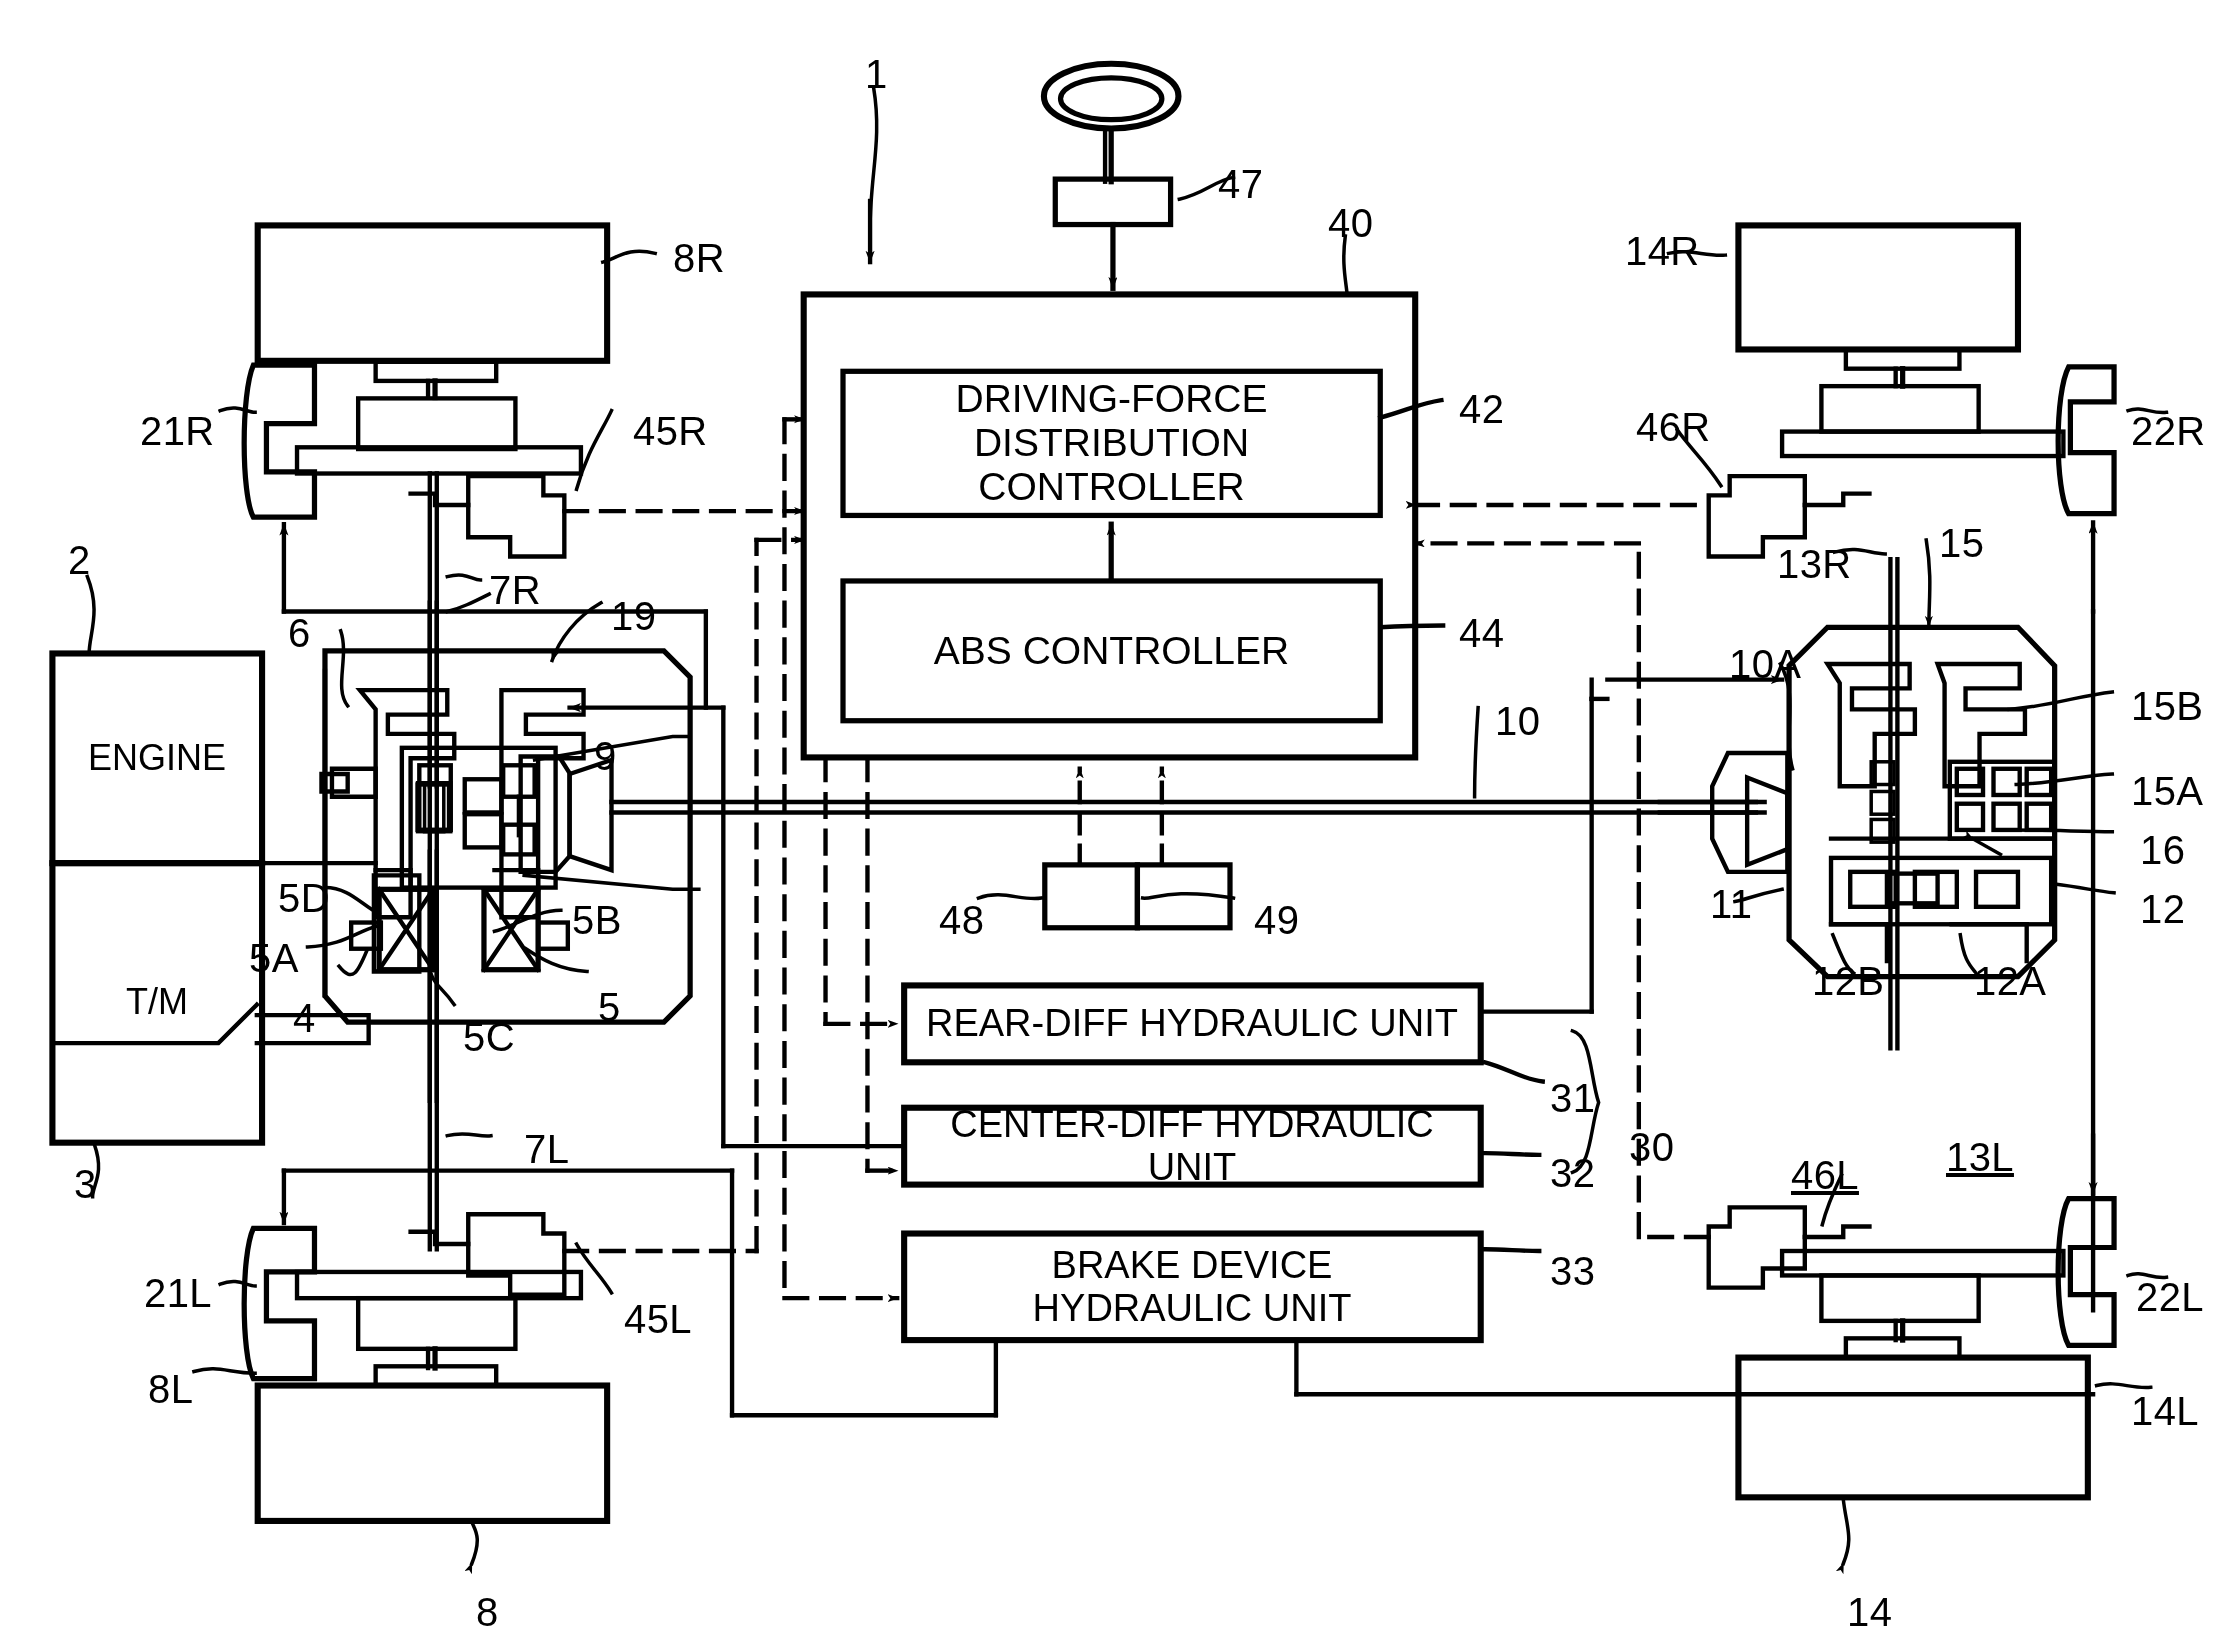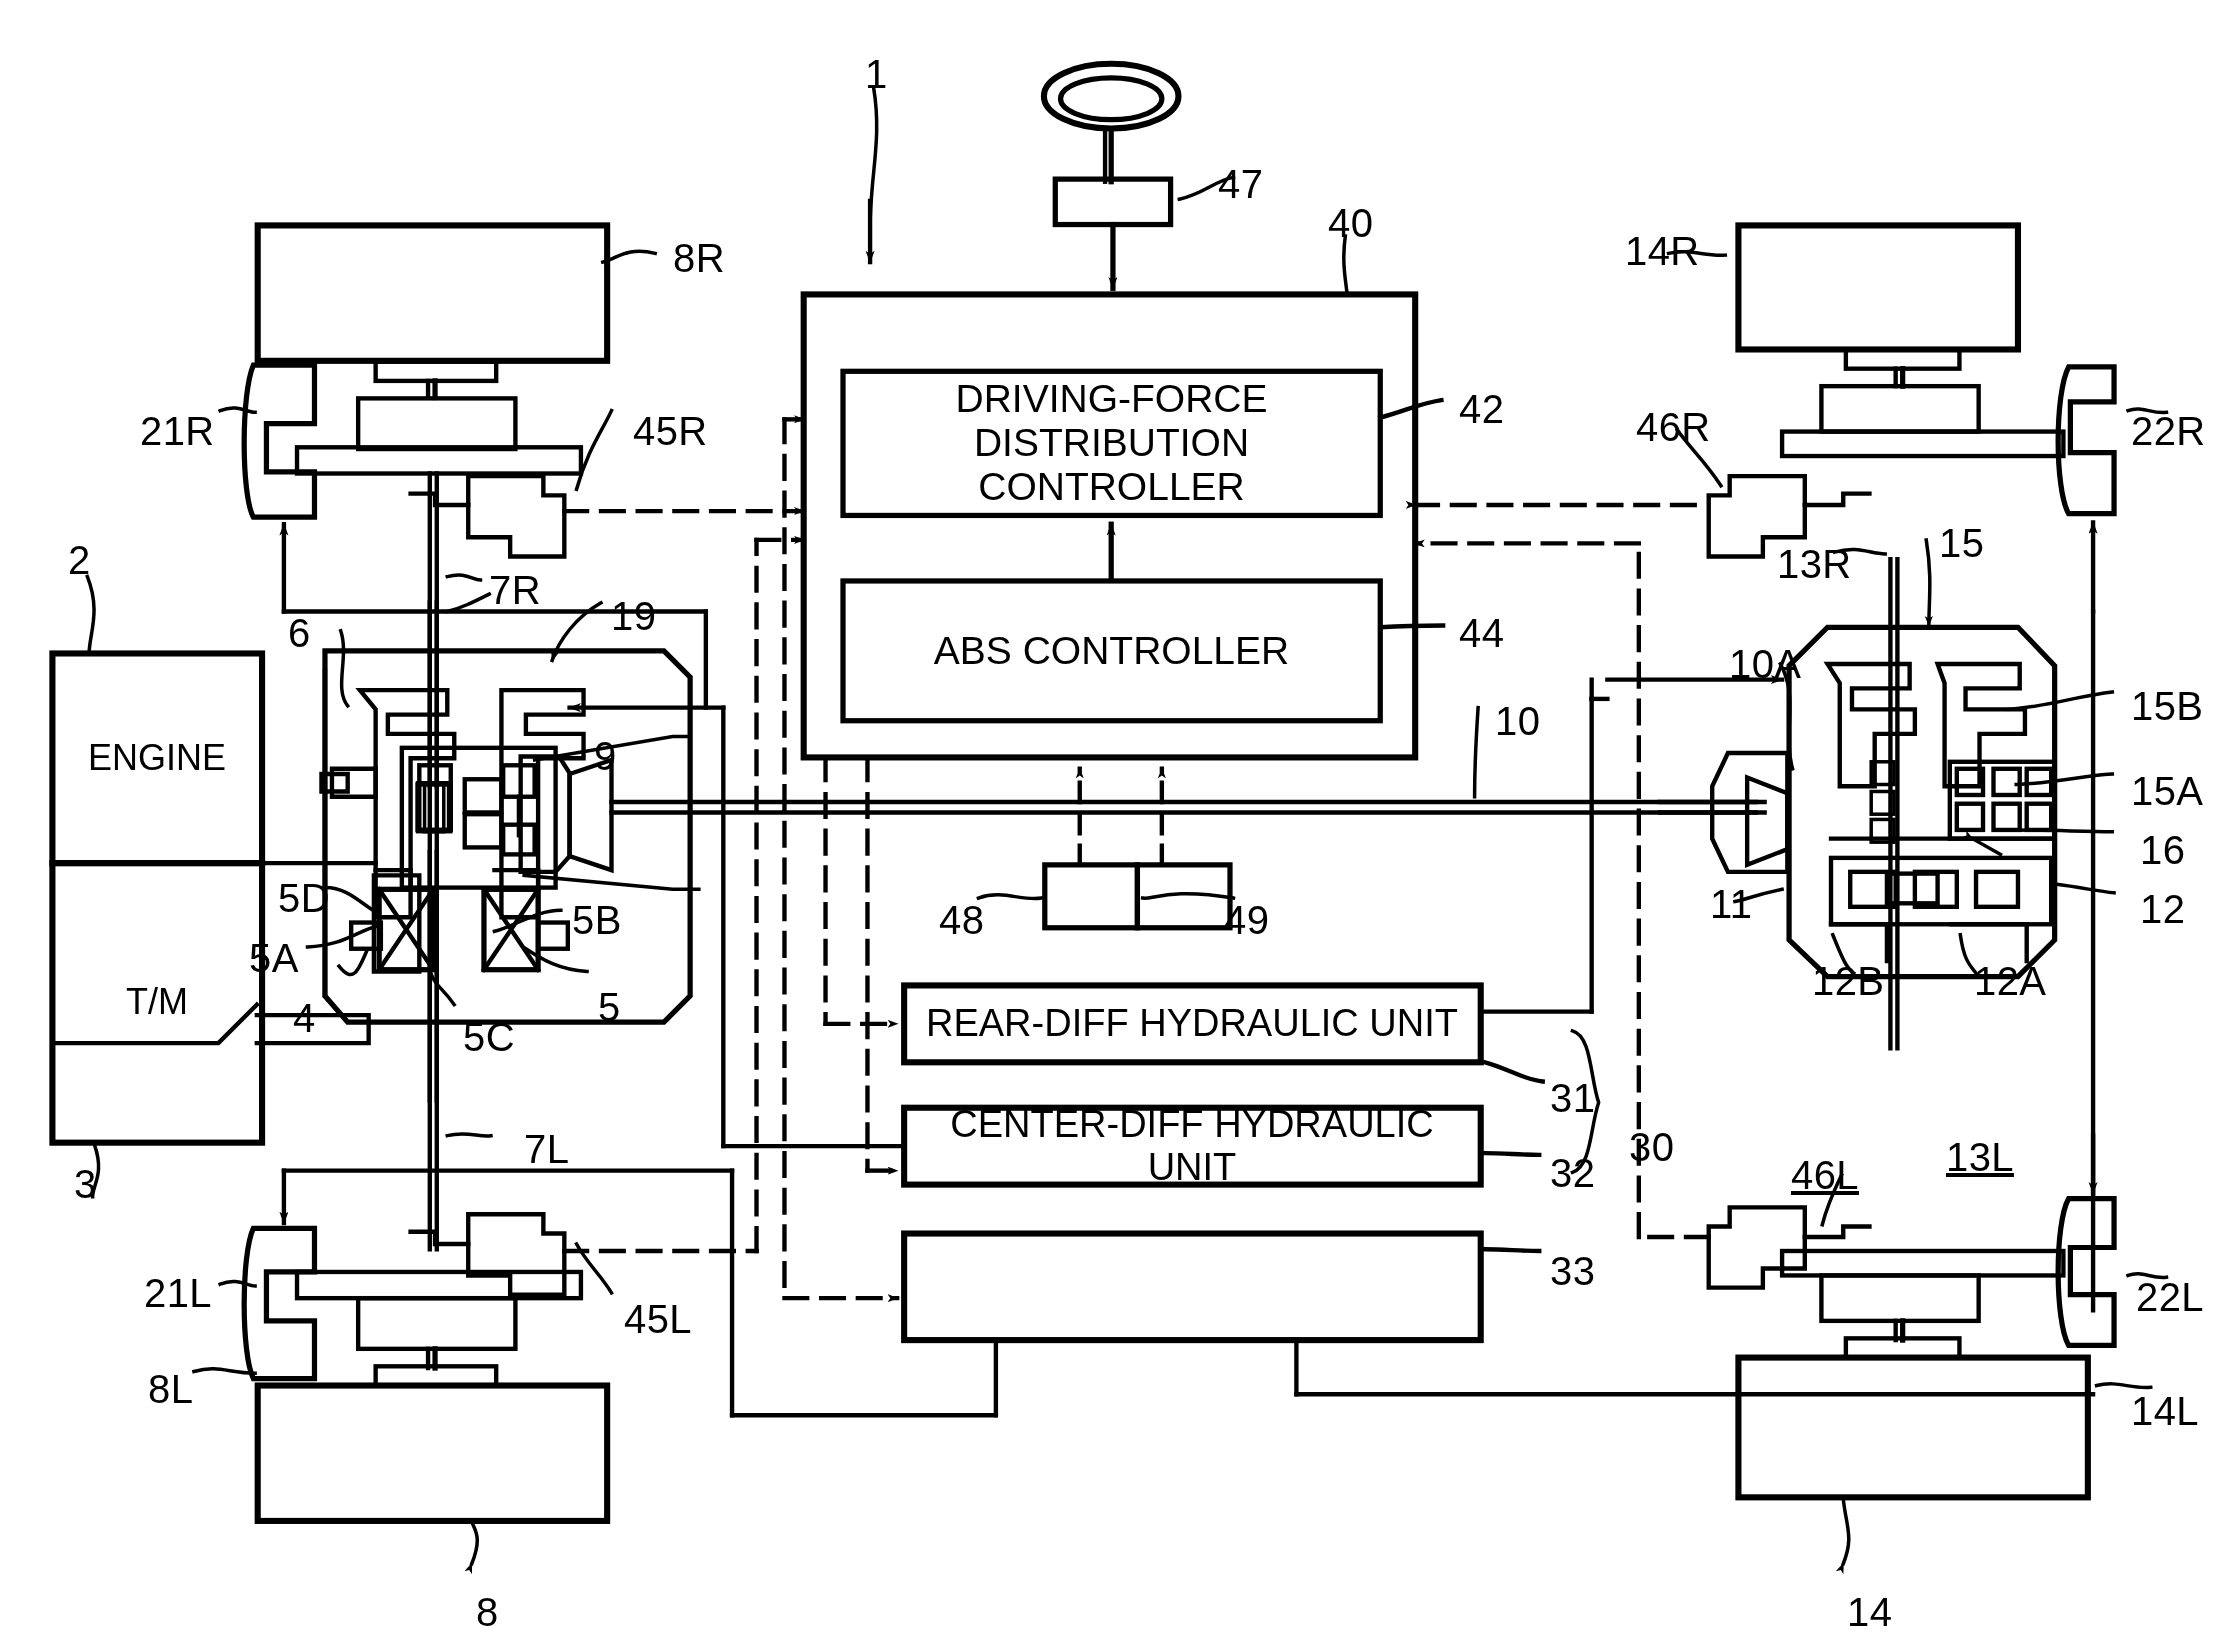--- a/index.html
+++ b/index.html
@@ -344,20 +344,22 @@
   <div class="boxtext t-dfc" style="left:843px;top:371px;width:537px;height:144px;">DRIVING-FORCE
 DISTRIBUTION
 CONTROLLER</div>
 
   <div class="boxtext t-abs" style="left:843px;top:581px;width:537px;height:140px;">ABS CONTROLLER</div>
 
   <div class="boxtext t-hyd" style="left:904px;top:985px;width:576px;height:77px;">REAR-DIFF HYDRAULIC UNIT</div>
 
   <div class="boxtext t-hyd" style="left:904px;top:1107px;width:576px;height:77px;">CENTER-DIFF HYDRAULIC UNIT</div>
 
+  <div class="boxtext t-hyd" style="left:904px;top:1233px;width:576px;height:107px;">BRAKE DEVICE
+HYDRAULIC UNIT</div>
 
   <div id="numerals">
       <div class="lbl" style="left: 865px; top: 52px;">1</div>
       <div class="lbl" style="left: 1218px; top: 162px;">47</div>
       <div class="lbl" style="left: 1328px; top: 201px;">40</div>
       <div class="lbl" style="left: 673px; top: 236px;">8R</div>
       <div class="lbl" style="left: 1625px; top: 229px;">14R</div>
       <div class="lbl" style="left: 140px; top: 409px;">21R</div>
       <div class="lbl" style="left: 633px; top: 409px;">45R</div>
       <div class="lbl" style="left: 1459px; top: 387px;">42</div>
@@ -380,21 +382,21 @@
       <div class="lbl" style="left: 2140px; top: 887px;">12</div>
       <div class="lbl" style="left: 278px; top: 876px;">5D</div>
       <div class="lbl" style="left: 572px; top: 898px;">5B</div>
       <div class="lbl" style="left: 249px; top: 936px;">5A</div>
       <div class="lbl" style="left: 293px; top: 996px;">4</div>
       <div class="lbl" style="left: 598px; top: 985px;">5</div>
       <div class="lbl" style="left: 463px; top: 1015px;">5C</div>
       <div class="lbl" style="left: 1812px; top: 959px;">12B</div>
       <div class="lbl" style="left: 1974px; top: 959px;">12A</div>
       <div class="lbl" style="left: 939px; top: 898px;">48</div>
-      <div class="lbl" style="left: 1224px; top: 898px;">49</div>
+      <div class="lbl" style="left: 1254px; top: 898px;">49</div>
       <div class="lbl" style="left: 74px; top: 1162px;">3</div>
       <div class="lbl" style="left: 524px; top: 1127px;">7L</div>
       <div class="lbl" style="left: 1550px; top: 1076px;">31</div>
       <div class="lbl" style="left: 1629px; top: 1125px;">30</div>
       <div class="lbl" style="left: 1550px; top: 1151px;">32</div>
       <div class="lbl" style="left: 1550px; top: 1249px;">33</div>
       <div class="lbl" style="left: 1791px; top: 1153px; text-decoration: underline;">46L</div>
       <div class="lbl" style="left: 1946px; top: 1135px; text-decoration: underline;">13L</div>
       <div class="lbl" style="left: 144px; top: 1271px;">21L</div>
       <div class="lbl" style="left: 624px; top: 1297px;">45L</div>

